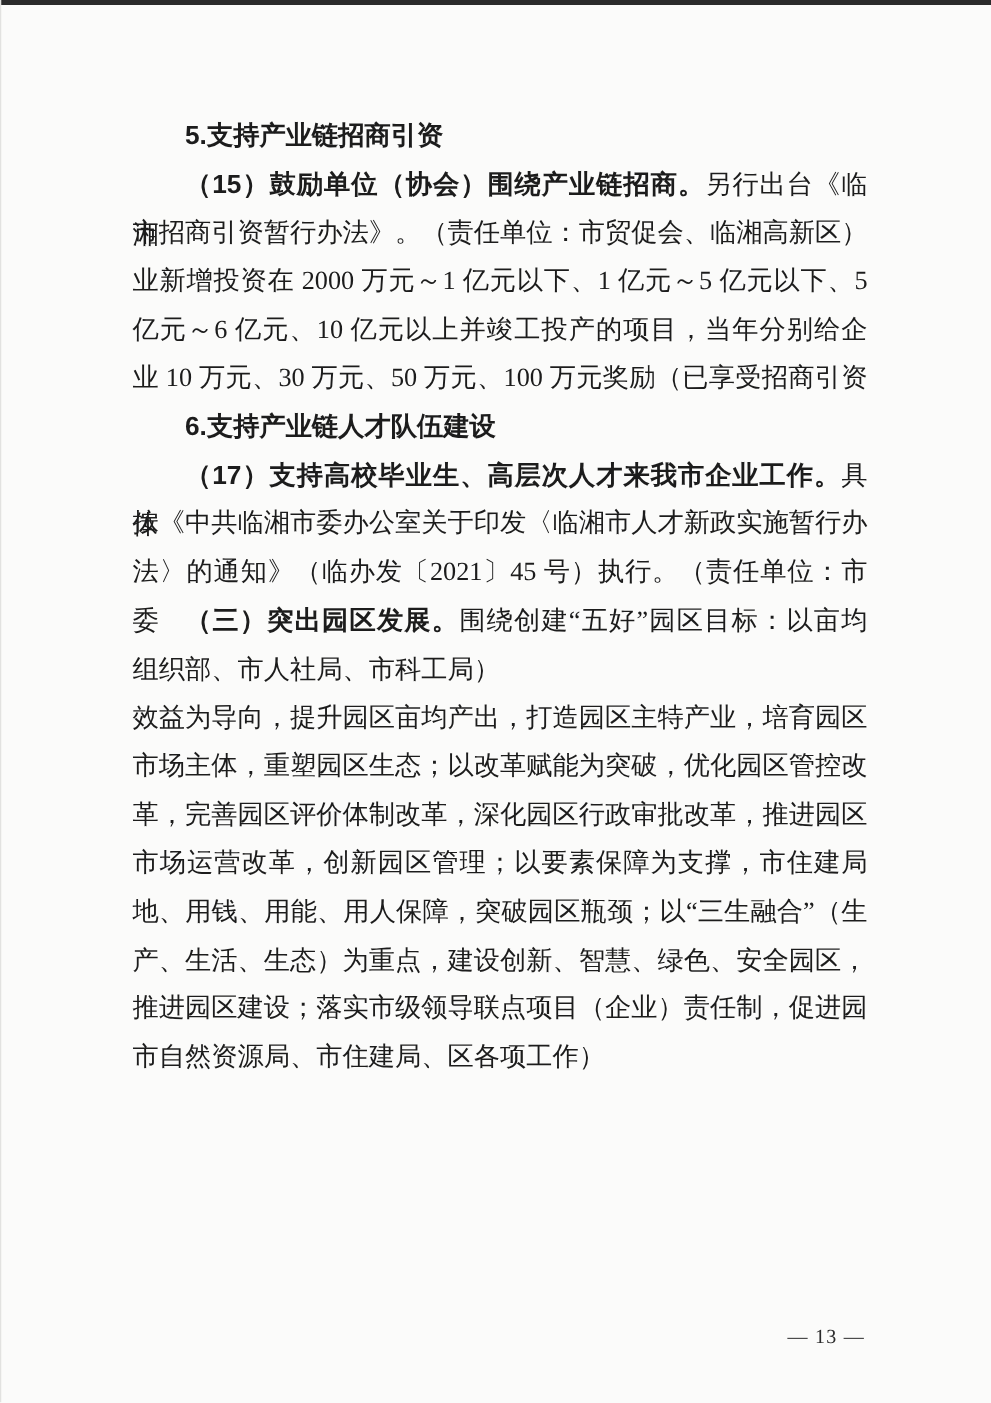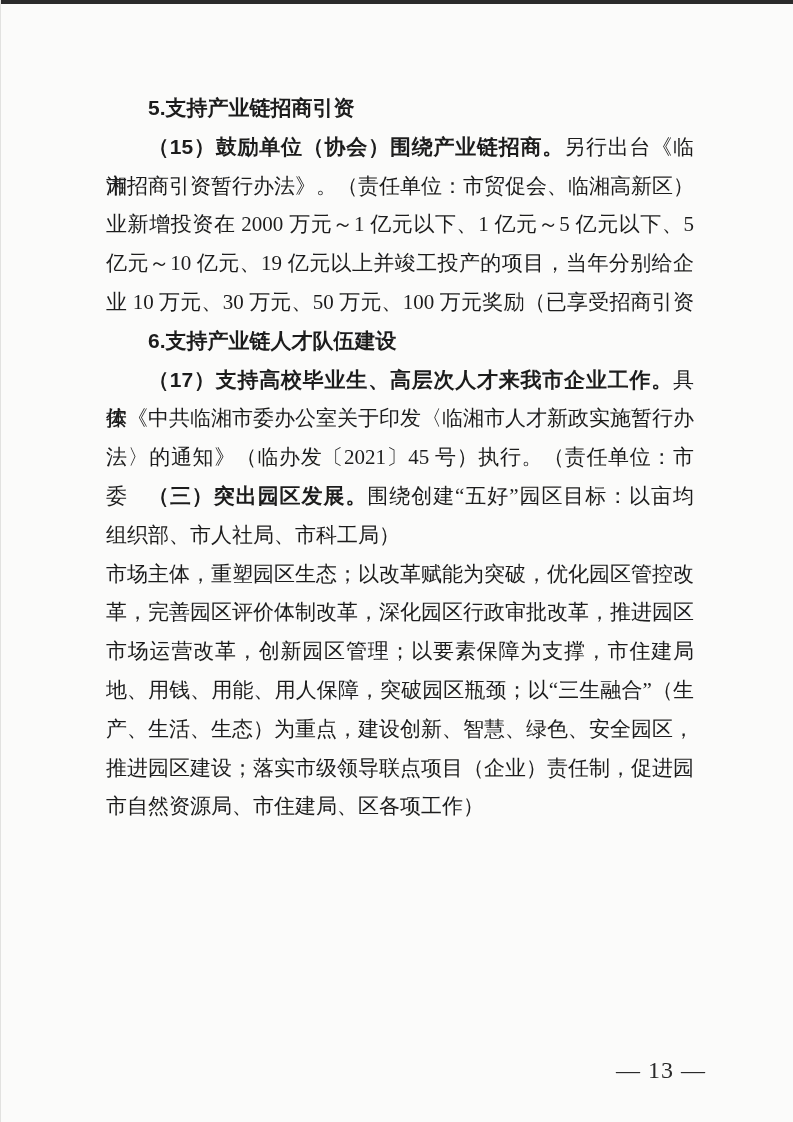--- a/index.html
+++ b/index.html
@@ -59,45 +59,46 @@
     font-weight: 700;
     font-family: "Liberation Sans", "DejaVu Sans", sans-serif;
   }
   .page-number {
     position: absolute;
     top: 1058px;
     left: 610px;
     width: 100px;
     height: 24px;
     line-height: 24px;
-    font-size: 24px;
+    font-size: 16px;
     text-align: center;
     color: #2a2a2a;
     letter-spacing: 1px;
   }
 </style>
 </head>
 <body>
 
 <div class="page">
   <div class="scan-edge-top"></div>
   <div class="scan-edge-right"></div>
   <main class="text-block" id="lines">
       <p class="line indent"><span class="bseg">5.支持产业链招商引资</span></p>
       <p class="line indent fill"><span class="bseg">（15）鼓励单位（协会）围绕产业链招商。</span><span>另行出台《临湘</span></p>
       <p class="line"><span>市招商引资暂行办法》。（责任单位：市贸促会、临湘高新区）</span></p>
       <p class="line fill"><span>业新增投资在 2000 万元～1 亿元以下、1 亿元～5 亿元以下、5</span></p>
-      <p class="line fill"><span>亿元～10 亿元、19 亿元以上并竣工投产的项目，当年分别给企</span></p>
+      <p class="line fill"><span>亿元～6 亿元、10 亿元以上并竣工投产的项目，当年分别给企</span></p>
       <p class="line fill"><span>业 10 万元、30 万元、50 万元、100 万元奖励（已享受招商引资</span></p>
       <p class="line indent"><span class="bseg">6.支持产业链人才队伍建设</span></p>
       <p class="line indent fill"><span class="bseg">（17）支持高校毕业生、高层次人才来我市企业工作。</span><span>具体</span></p>
       <p class="line fill"><span>按《中共临湘市委办公室关于印发〈临湘市人才新政实施暂行办</span></p>
       <p class="line fill"><span>法〉的通知》（临办发〔2021〕45 号）执行。（责任单位：市委</span></p>
       <p class="line indent fill"><span class="bseg">（三）突出园区发展。</span><span>围绕创建“五好”园区目标：以亩均</span></p>
       <p class="line"><span>组织部、市人社局、市科工局）</span></p>
+      <p class="line fill"><span>效益为导向，提升园区亩均产出，打造园区主特产业，培育园区</span></p>
       <p class="line fill"><span>市场主体，重塑园区生态；以改革赋能为突破，优化园区管控改</span></p>
       <p class="line fill"><span>革，完善园区评价体制改革，深化园区行政审批改革，推进园区</span></p>
       <p class="line fill"><span>市场运营改革，创新园区管理；以要素保障为支撑，市住建局</span></p>
       <p class="line fill"><span>地、用钱、用能、用人保障，突破园区瓶颈；以“三生融合”（生</span></p>
       <p class="line fill"><span>产、生活、生态）为重点，建设创新、智慧、绿色、安全园区，</span></p>
       <p class="line fill"><span>推进园区建设；落实市级领导联点项目（企业）责任制，促进园</span></p>
       <p class="line"><span>市自然资源局、市住建局、区各项工作）</span></p>
     </main>
   <div class="page-number">— 13 —</div>
 </div>

